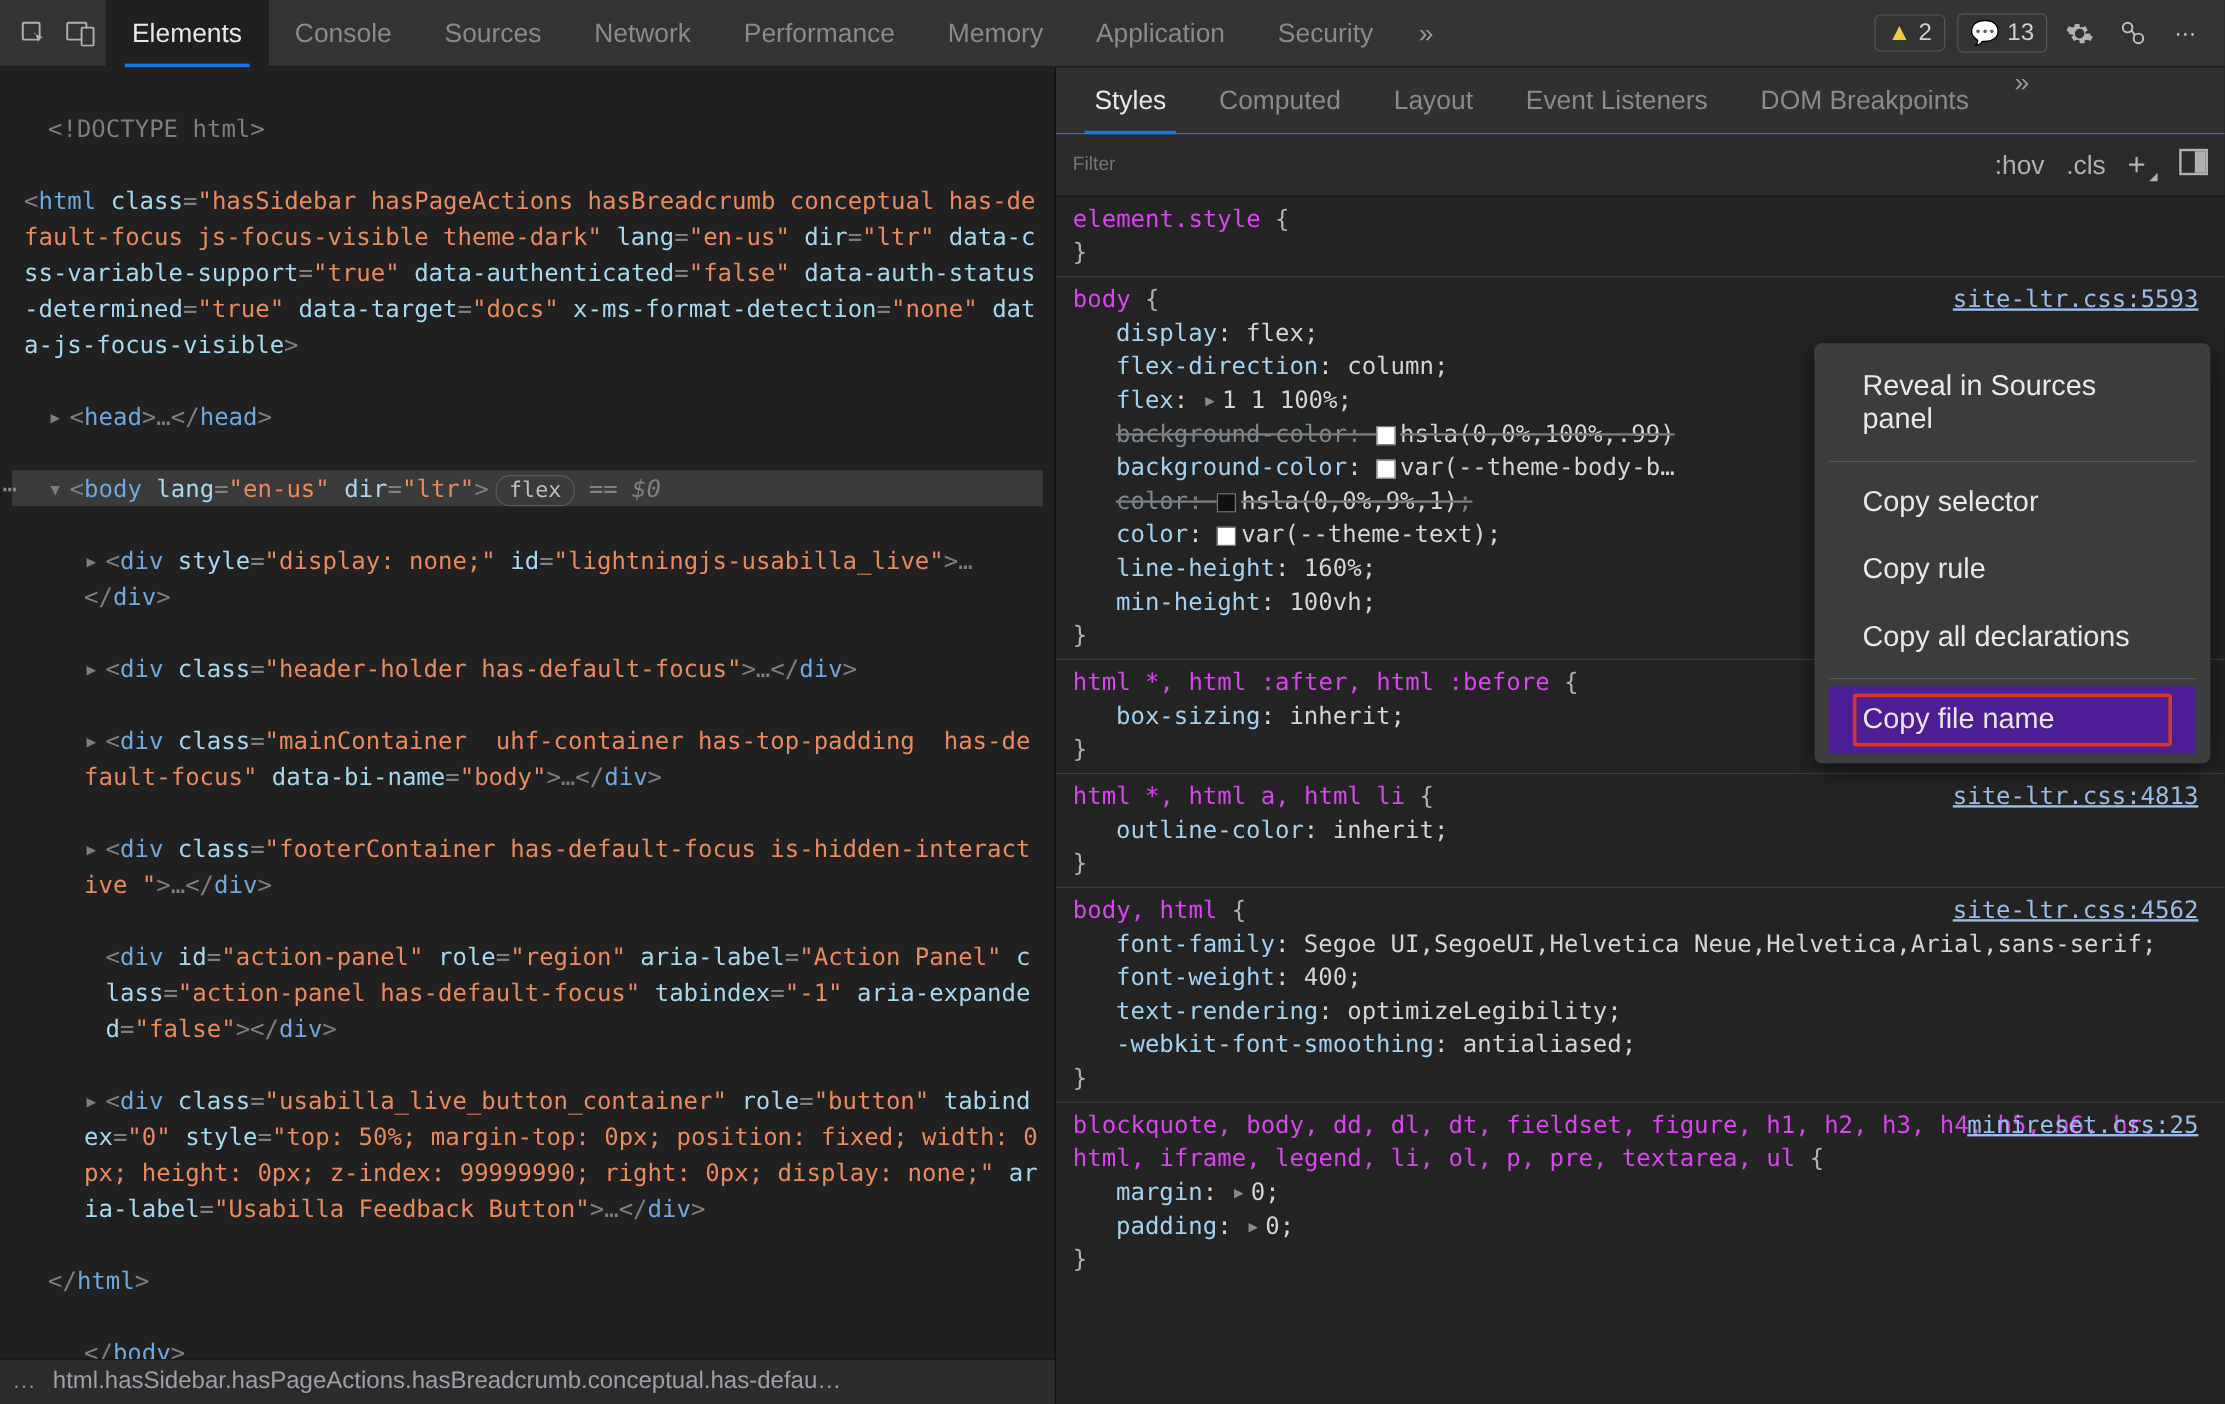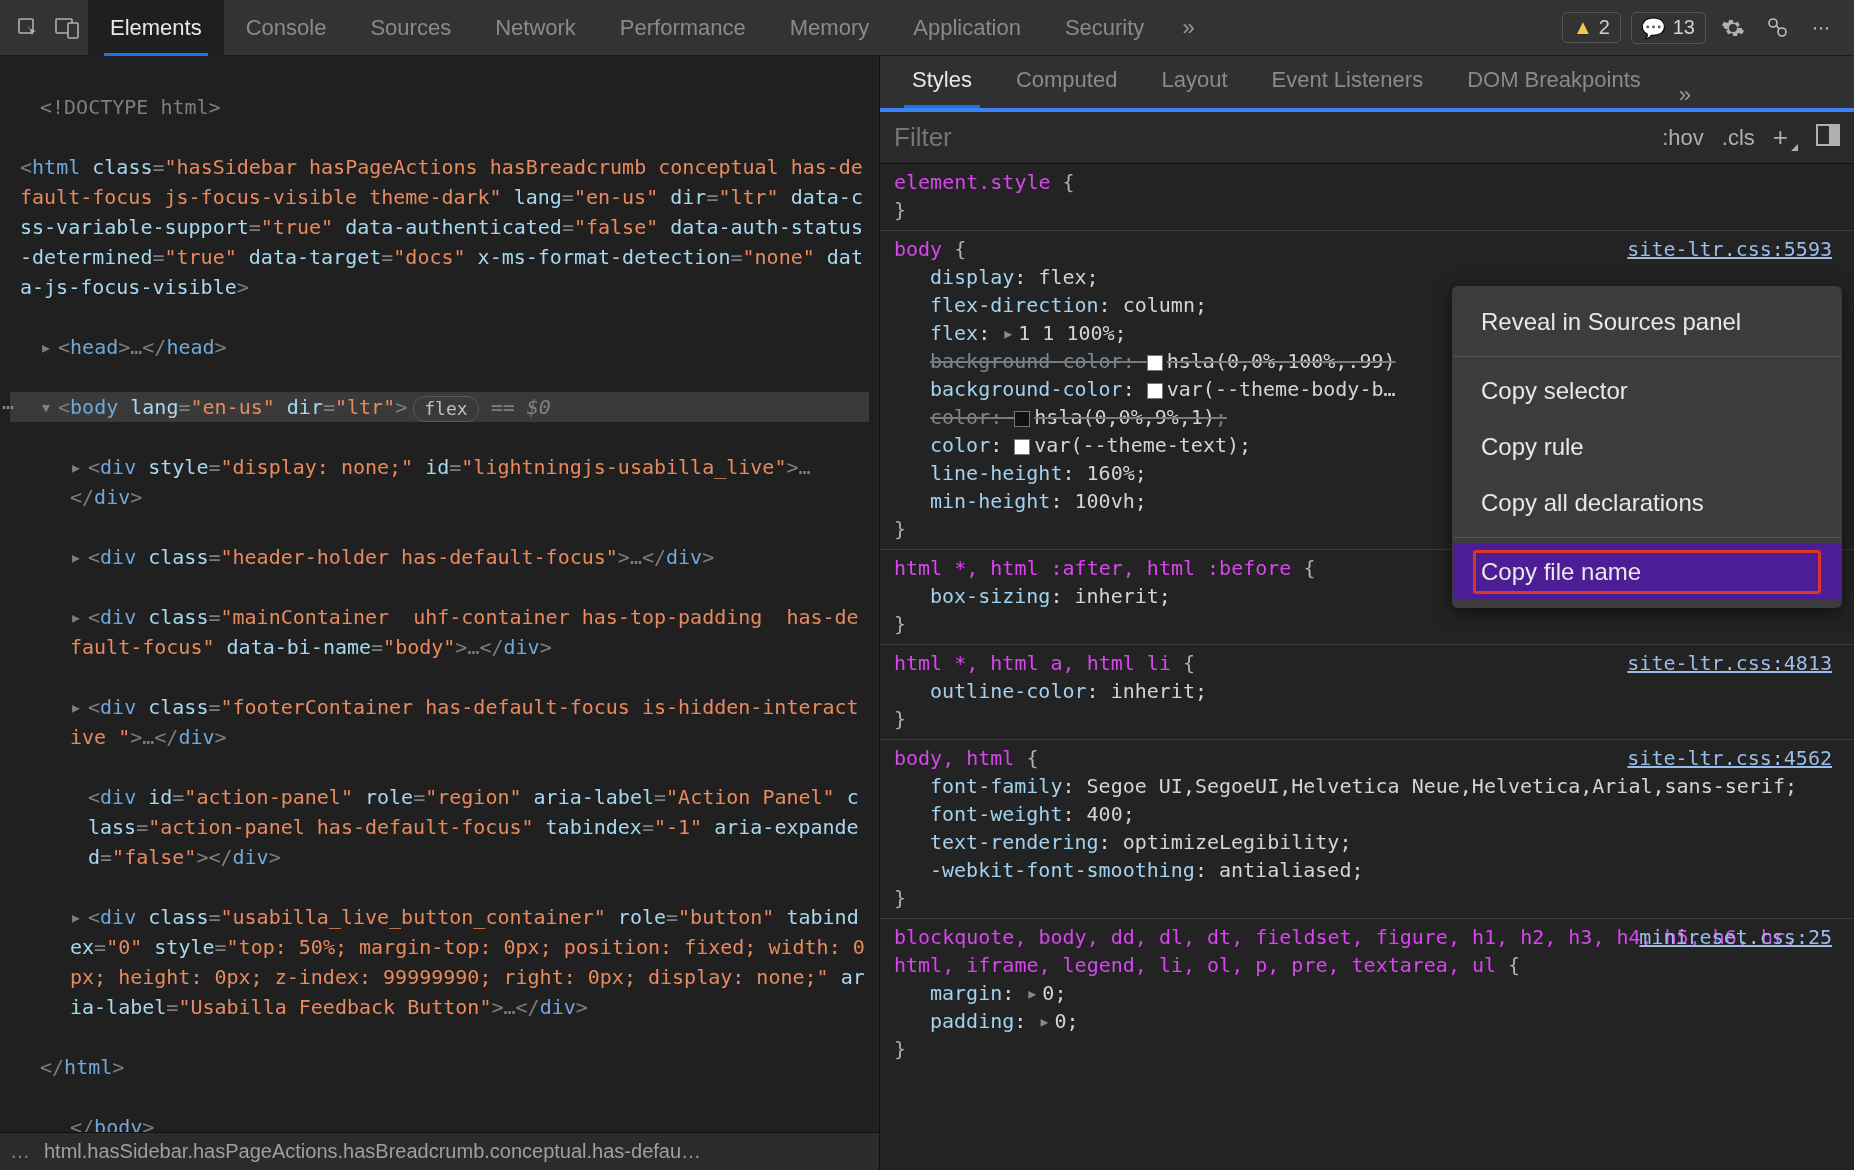--- a/index.html
+++ b/index.html
@@ -145,25 +145,25 @@
   flex: 1;
   display: flex;
   flex-direction: column;
   background: #232323;
   position: relative;
 }
 .sub-tabs {
   height: 56px;
   background: #303030;
   display: flex;
-  align-items: flex-end;
+  align-items: flex-start;
   padding: 0 10px;
   font-family: -apple-system, sans-serif;
   font-size: 22px;
-  border-bottom: 4px solid #3b82f6;
+  border-bottom: 1px solid #3b82f6;
 }
 .sub-tab {
   padding: 0 22px;
   height: 56px;
   display:flex; align-items:center;
   color:#8a8a8a; cursor:pointer; position:relative;
 }
 .sub-tab.active { color:#e8e8e8; }
 .sub-tab.active::after {
   content:""; position:absolute; left:14px; right:14px; bottom:0; height:3px; background:#1a73e8;
@@ -175,21 +175,21 @@
   border-bottom:1px solid #111;
   padding: 0 14px;
   gap: 18px;
   font-family:-apple-system,sans-serif;
 }
 .filter-input {
   flex:1;
   background:transparent;
   border:none;
   color:#9a9a9a;
-  font-size:26px;
+  font-size:16px;
   outline:none;
 }
 .filter-tool { color:#b0b0b0; font-size:22px; cursor:pointer; }
 .plus-corner { position:relative; font-size:26px; padding-right:10px;}
 .plus-corner::after { content:""; position:absolute; right:0; bottom:2px; border-left:7px solid transparent; border-bottom:7px solid #b0b0b0;}
 .layout-icon { border:2px solid #b0b0b0; width:24px; height:22px; display:inline-block; position:relative;}
 .layout-icon::before { content:""; position:absolute; right:0; top:0; bottom:0; width:9px; background:#b0b0b0;}
 .styles-list {
   flex:1;
   overflow:auto;
@@ -215,28 +215,28 @@
 .src-link {
   position:absolute; right:22px; top:4px;
   color:#9abce8; text-decoration:underline;
   font-size:20px;
 }
 .tri-right { color:#8a8a8a; display:inline-block; width:16px;}
 .context-menu {
   position:absolute;
   right: 12px;
   top: 230px;
-  width: 390px;
+  width: 330px;
   background: #3c3c3c;
   border-radius: 6px;
   box-shadow: 0 4px 20px rgba(0,0,0,0.6);
   font-family: -apple-system, "Segoe UI", sans-serif;
   font-size: 24px;
   color: #e8e8e8;
-  padding: 8px 1px;
+  padding: 8px 12px;
   z-index: 100;
 }
 .cm-item {
   padding: 14px 28px;
   cursor: pointer;
 }
 .cm-sep {
   height:1px; background:#555; margin:6px 0;
 }
 .cm-item.highlight {

